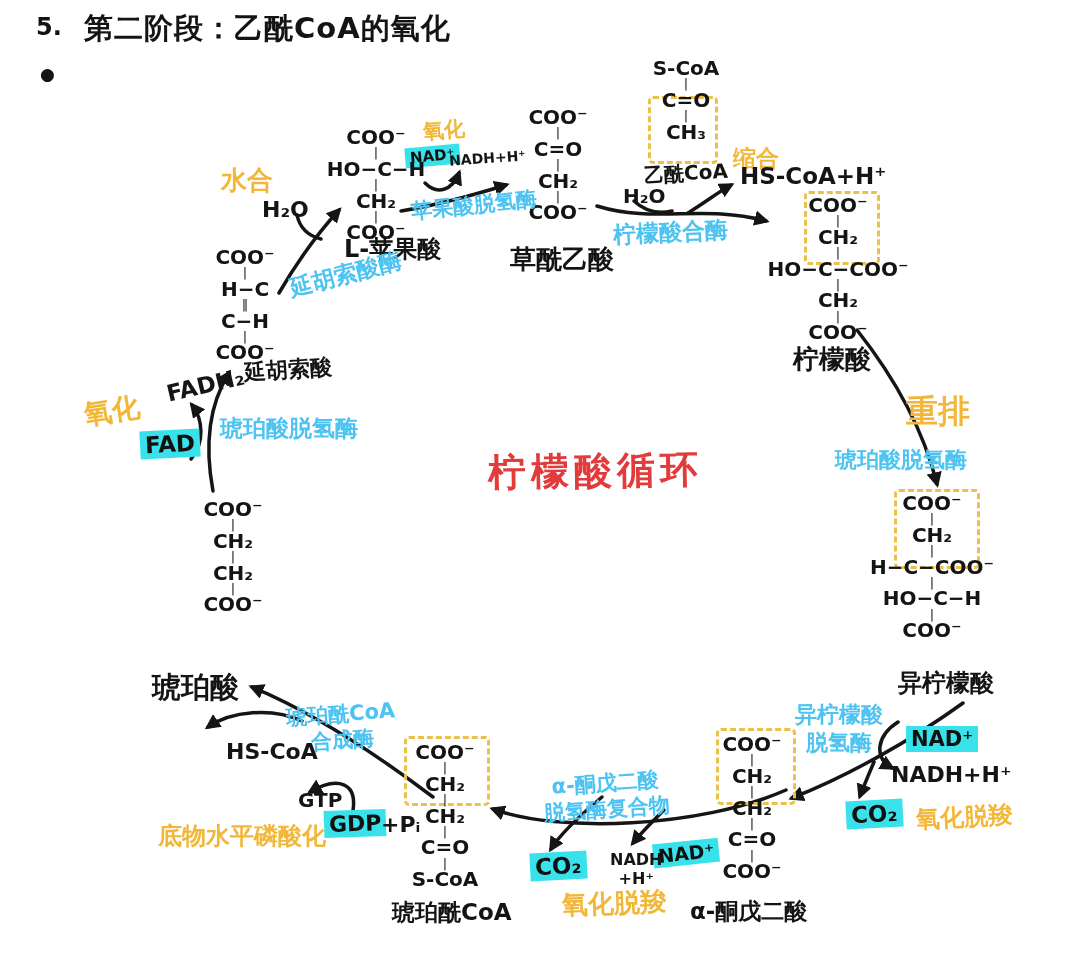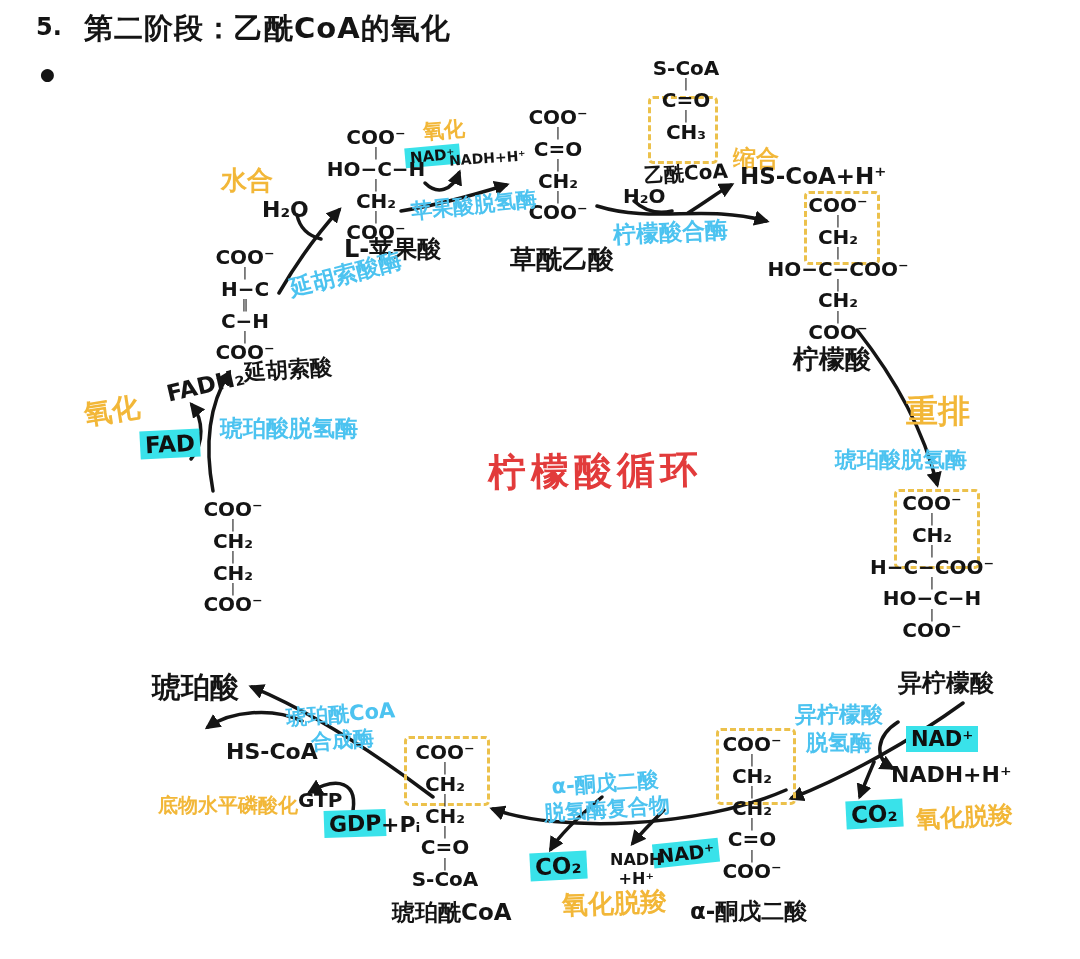--- a/index.html
+++ b/index.html
@@ -191,21 +191,21 @@
   <div class="enzyme abs" style="left:220px;top:414px;font-size:23px;text-align:center;">琥珀酸脱氢酶</div>
   <div class="enzyme abs" style="left:288px;top:260px;font-size:23px;transform:rotate(-15deg);">延胡索酸酶</div>
 
   <div class="step abs" style="left:221px;top:163px;font-size:26px;">水合</div>
   <div class="step abs" style="left:84px;top:392px;font-size:28px;transform:rotate(-9deg);">氧化</div>
   <div class="step abs" style="left:423px;top:116px;font-size:21px;transform:rotate(-5deg);">氧化</div>
   <div class="step abs" style="left:733px;top:143px;font-size:23px;text-align:right;">缩合</div>
   <div class="step abs" style="left:906px;top:390px;font-size:32px;">重排</div>
   <div class="step abs" style="left:916px;top:801px;font-size:24px;transform:rotate(-3deg);">氧化脱羧</div>
   <div class="step abs" style="left:562px;top:886px;font-size:26px;transform:rotate(-2deg);">氧化脱羧</div>
-  <div class="step abs" style="left:158px;top:792px;font-size:20px;">底物水平磷酸化</div>
+  <div class="step abs" style="left:158px;top:820px;font-size:24px;">底物水平磷酸化</div>
 
   <div class="hl abs" style="left:405px;top:146px;font-size:15px;transform:rotate(-5deg);">NAD⁺</div>
   <div class="hl abs" style="left:906px;top:726px;font-size:21px;">NAD⁺</div>
   <div class="hl abs" style="left:653px;top:841px;font-size:19px;transform:rotate(-6deg);">NAD⁺</div>
   <div class="hl abs" style="left:140px;top:430px;font-size:23px;transform:rotate(-3deg);">FAD</div>
   <div class="hl abs" style="left:846px;top:800px;font-size:23px;transform:rotate(-3deg);">CO₂</div>
   <div class="hl abs" style="left:530px;top:852px;font-size:23px;transform:rotate(-3deg);">CO₂</div>
 
   <div class="cof abs" style="left:449px;top:150px;font-size:14px;transform:rotate(-4deg);">NADH+H⁺</div>
   <div class="cof abs" style="left:891px;top:762px;font-size:22px;">NADH+H⁺</div>

